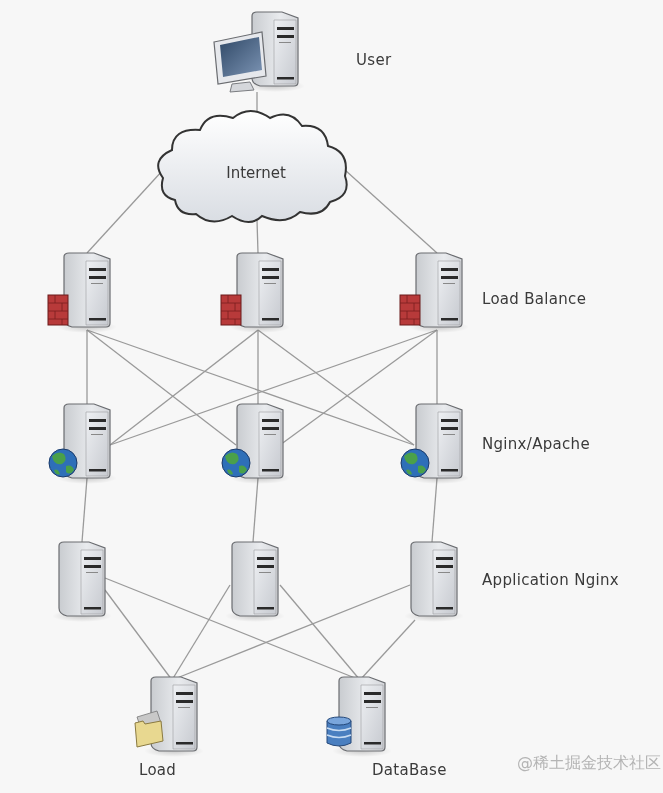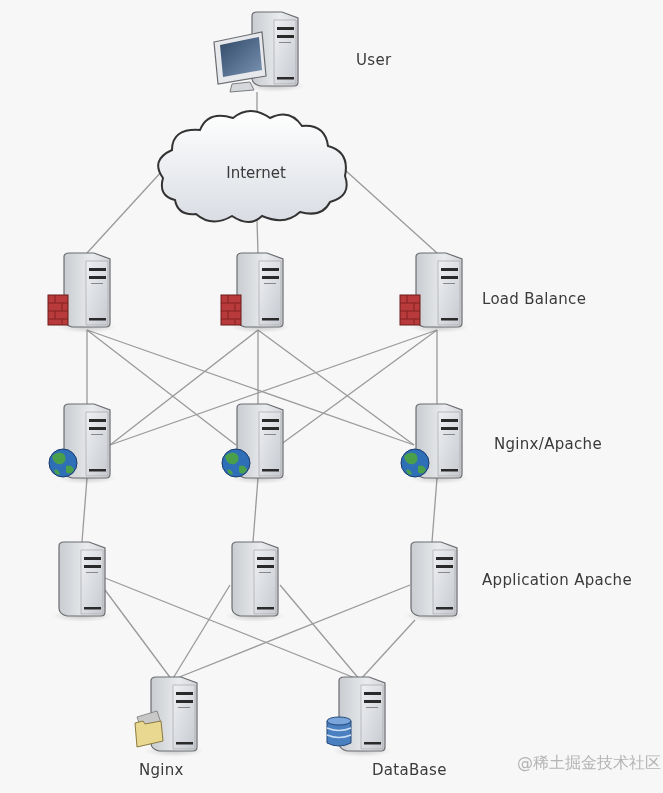--- a/index.html
+++ b/index.html
@@ -152,17 +152,17 @@
     <g>
       <path d="M-8,44 V66 Q4,72 16,66 V44" fill="#4a7fc0" stroke="#24487a" stroke-width="1"></path>
       <ellipse cx="4" cy="44" rx="12" ry="4" fill="#7aa6dc" stroke="#24487a" stroke-width="1"></ellipse>
       <path d="M-8,51 Q4,56 16,51 M-8,58 Q4,63 16,58" fill="none" stroke="#c8dcf2" stroke-width="1.4"></path>
     </g>
   </g>
 </svg>
 
 <div class="lbl" style="left:313px;top:51px;margin-left:43px;">User</div>
 <div class="lbl" style="left:482px;top:290px;">Load Balance</div>
-<div class="lbl" style="left:494px;top:435px;">Nginx/Apache</div>
-<div class="lbl" style="left:482px;top:571px;">Application Apache</div>
-<div class="lbl" style="left:139px;top:761px;">Nginx</div>
+<div class="lbl" style="left:482px;top:435px;">Nginx/Apache</div>
+<div class="lbl" style="left:482px;top:571px;">Application Nginx</div>
+<div class="lbl" style="left:139px;top:761px;">Load</div>
 <div class="lbl" style="left:336px;top:761px;margin-left:36px;">DataBase</div>
 <div class="watermark">@稀土掘金技术社区</div>
 
 </body></html>

